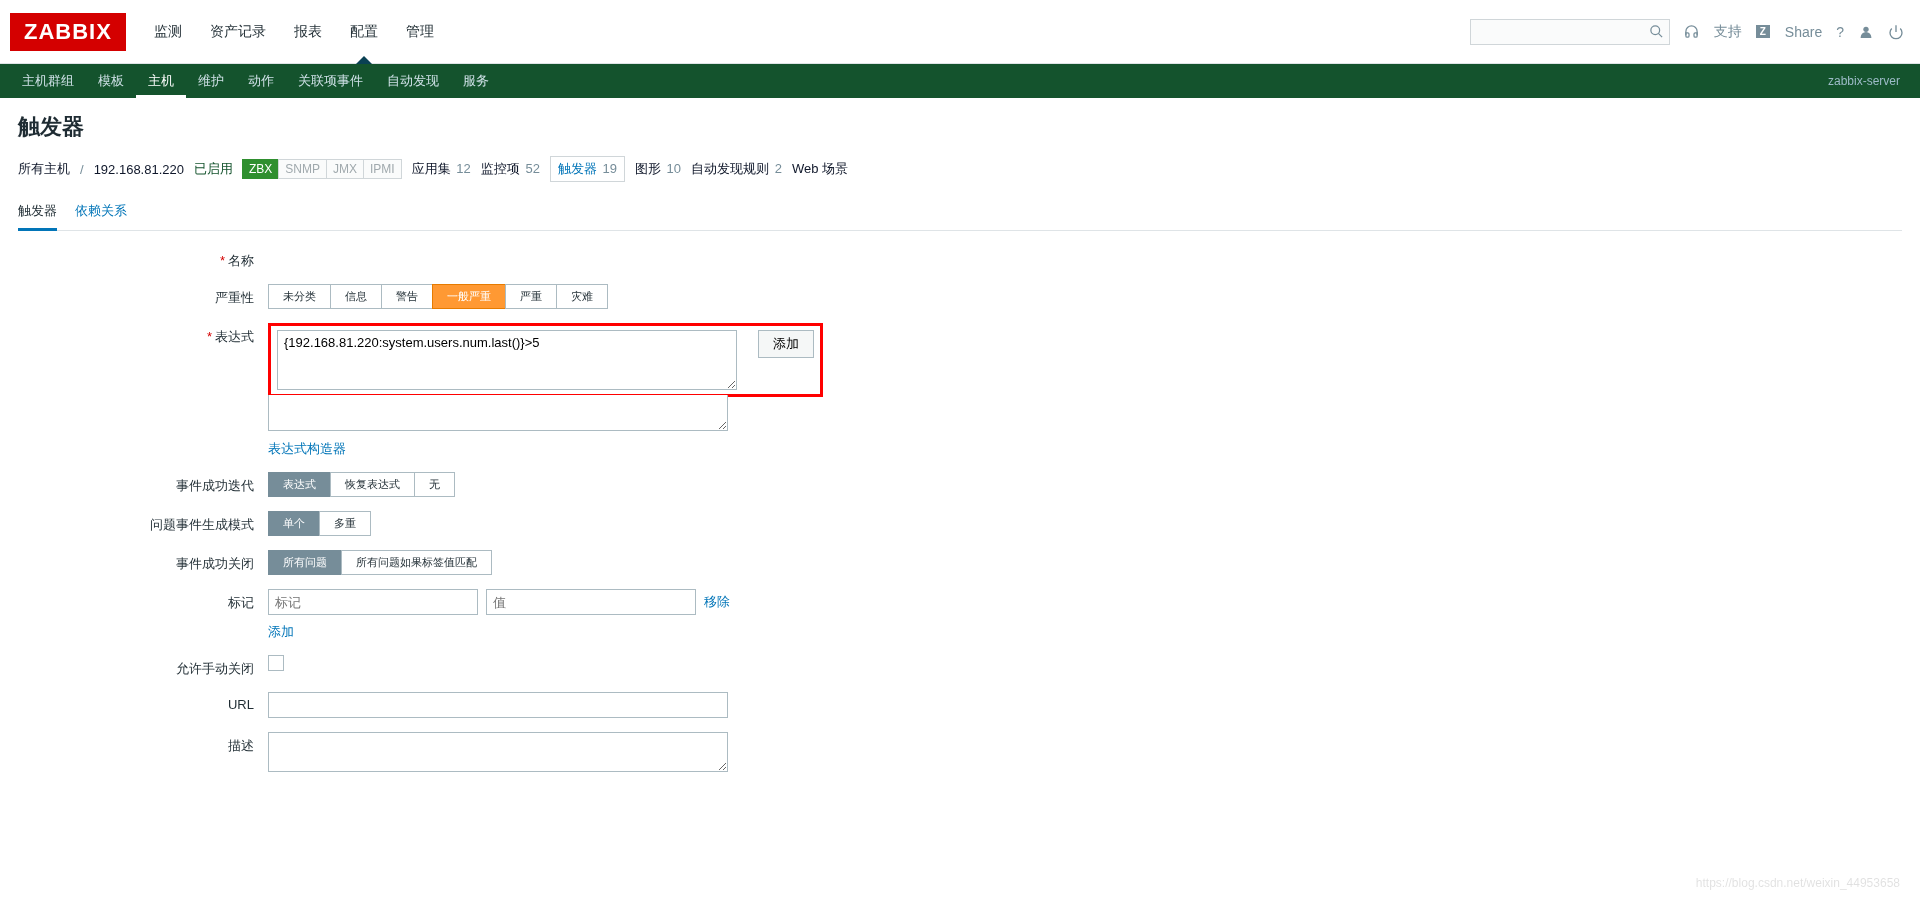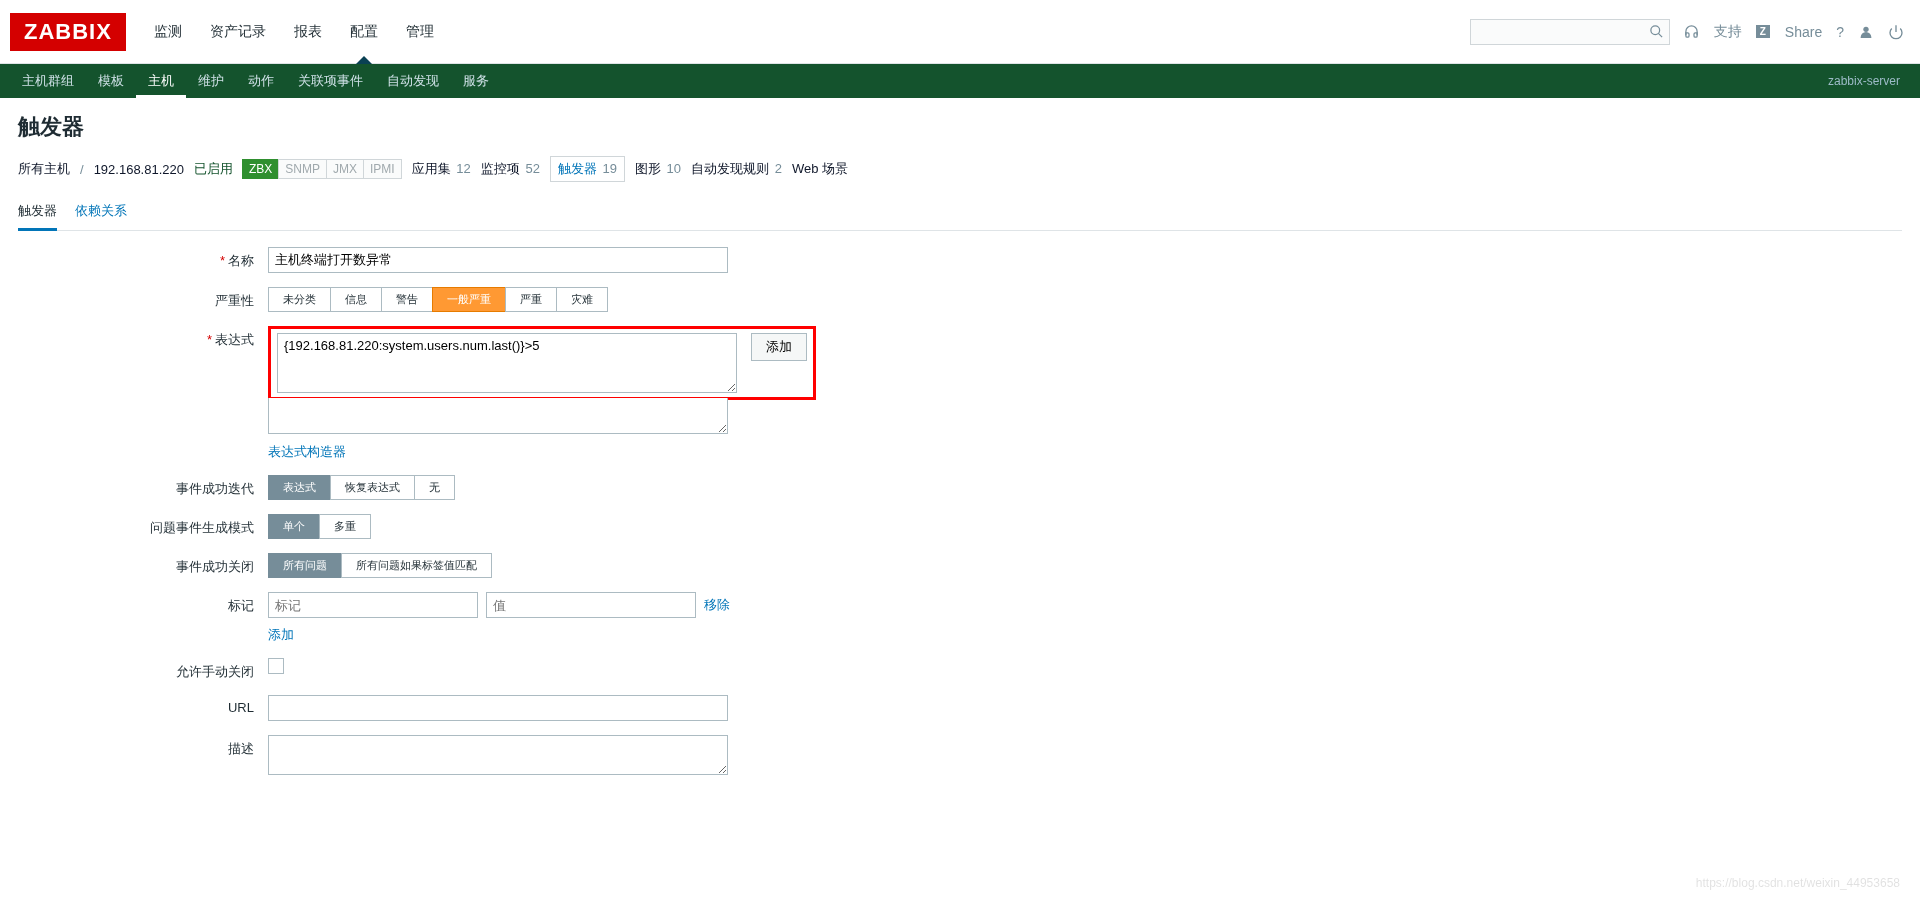--- a/index.html
+++ b/index.html
@@ -61,21 +61,21 @@
 .seg { display: inline-flex; }
 .seg-btn { border: 1px solid #acbbc2; background: #fff; padding: 4px 14px; font-size: 11px; cursor: pointer; margin-left: -1px; color: #1f2c33; }
 .seg-btn:first-child { margin-left: 0; }
 .seg-btn.active { background: #768d99; color: #fff; border-color: #768d99; }
 .seg-btn.sev-active { background: #ff9933; border-color: #e67b00; color: #fff; }
 
 
 .btn { border: 1px solid #acbbc2; background: #f5f7f7; padding: 4px 14px; font-size: 13px; cursor: pointer; }
 
 .expr-wrap { display: flex; align-items: flex-start; gap: 8px; }
-.highlight-box { border: 3px solid #ff0000; padding: 4px 6px; display: inline-flex; align-items: flex-start; gap: 14px; margin-bottom: -4px; }
+.highlight-box { border: 3px solid #ff0000; padding: 4px 6px; display: inline-flex; align-items: flex-start; gap: 21px; margin-bottom: -4px; }
 .highlight-box .textarea { height: 60px; }
 .expr-rest .textarea { border-top: none; height: 36px; width: 460px; margin-top: 2px;}
 
 .link-action { color: #0275b8; cursor: pointer; font-size: 13px; display: inline-block; }
 
 .tag-row { display: flex; align-items: center; gap: 8px; margin-bottom: 8px; }
 .tag-input { width: 210px; height: 26px; border: 1px solid #acbbc2; padding: 0 6px; font-size: 13px; }
 
 .checkbox { width: 16px; height: 16px; border: 1px solid #acbbc2; cursor: pointer; }
 
@@ -181,23 +181,20 @@
 
   <div class="tabs">
     <div class="tab active">触发器</div>
     <div class="tab">依赖关系</div>
   </div>
 
   <div class="form">
 
     <div class="form-row">
       <div class="form-label"><span class="req">*</span><span>名称</span></div>
-      <div class="form-field">
-        <input class="text-input" value="主机终端打开数异常" style="">
-      </div>
     </div>
 
     <div class="form-row">
       <div class="form-label"><span>严重性</span></div>
       <div class="form-field">
         <div class="seg">
           <button class="seg-btn">未分类</button>
           <button class="seg-btn">信息</button>
           <button class="seg-btn">警告</button>
           <button class="seg-btn sev-active">一般严重</button>

